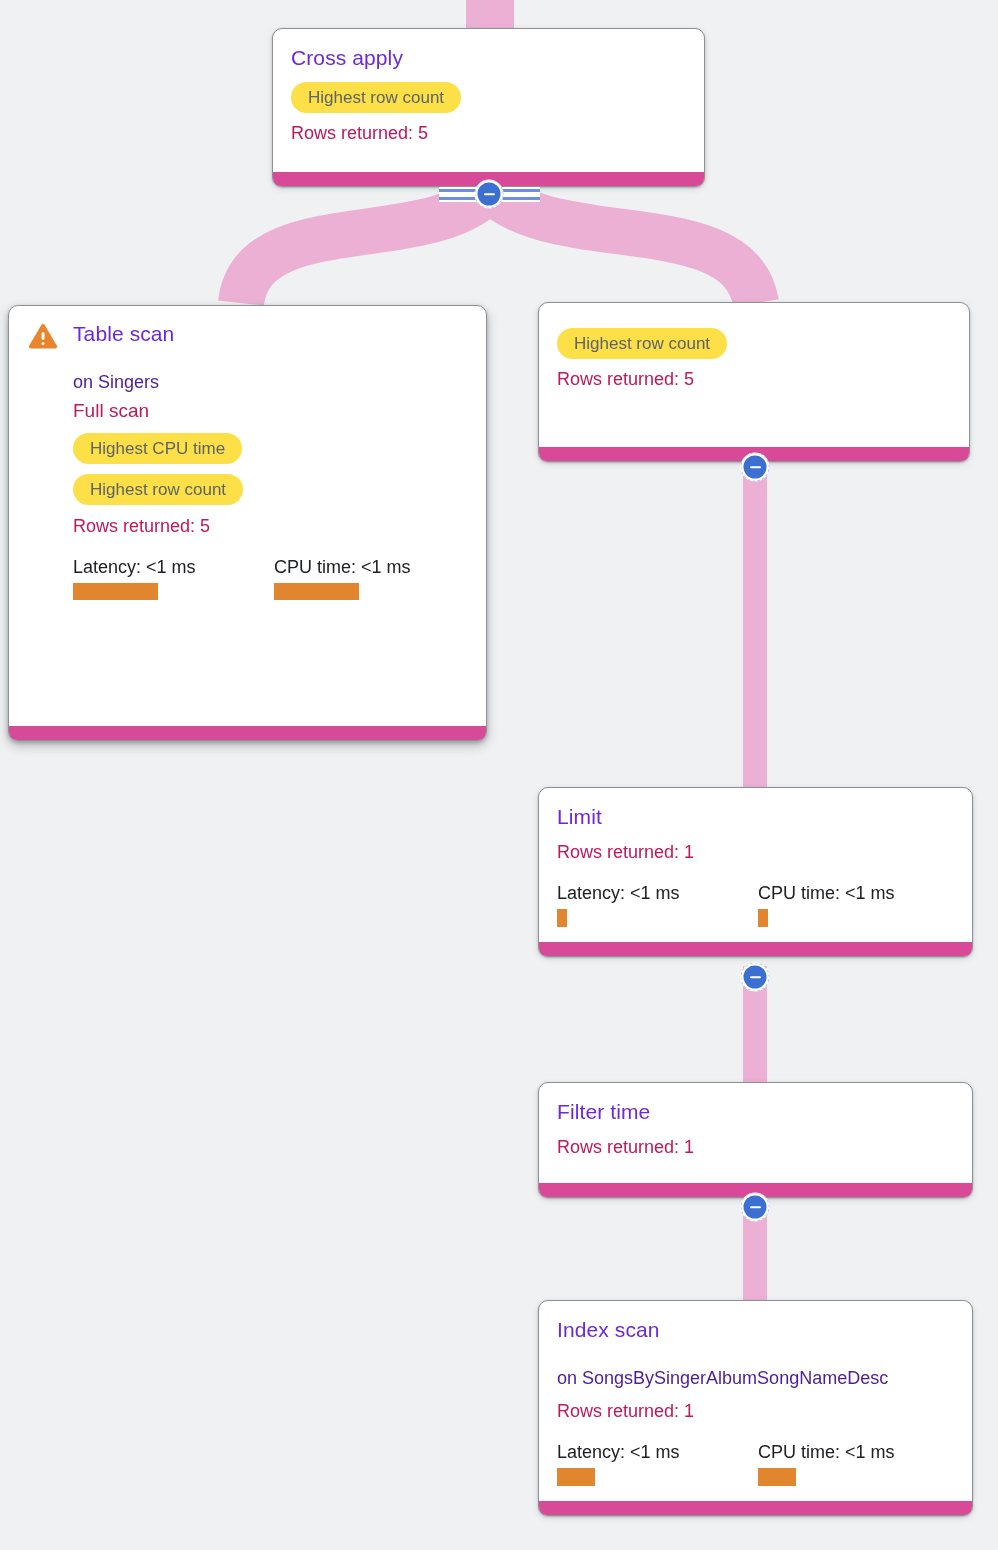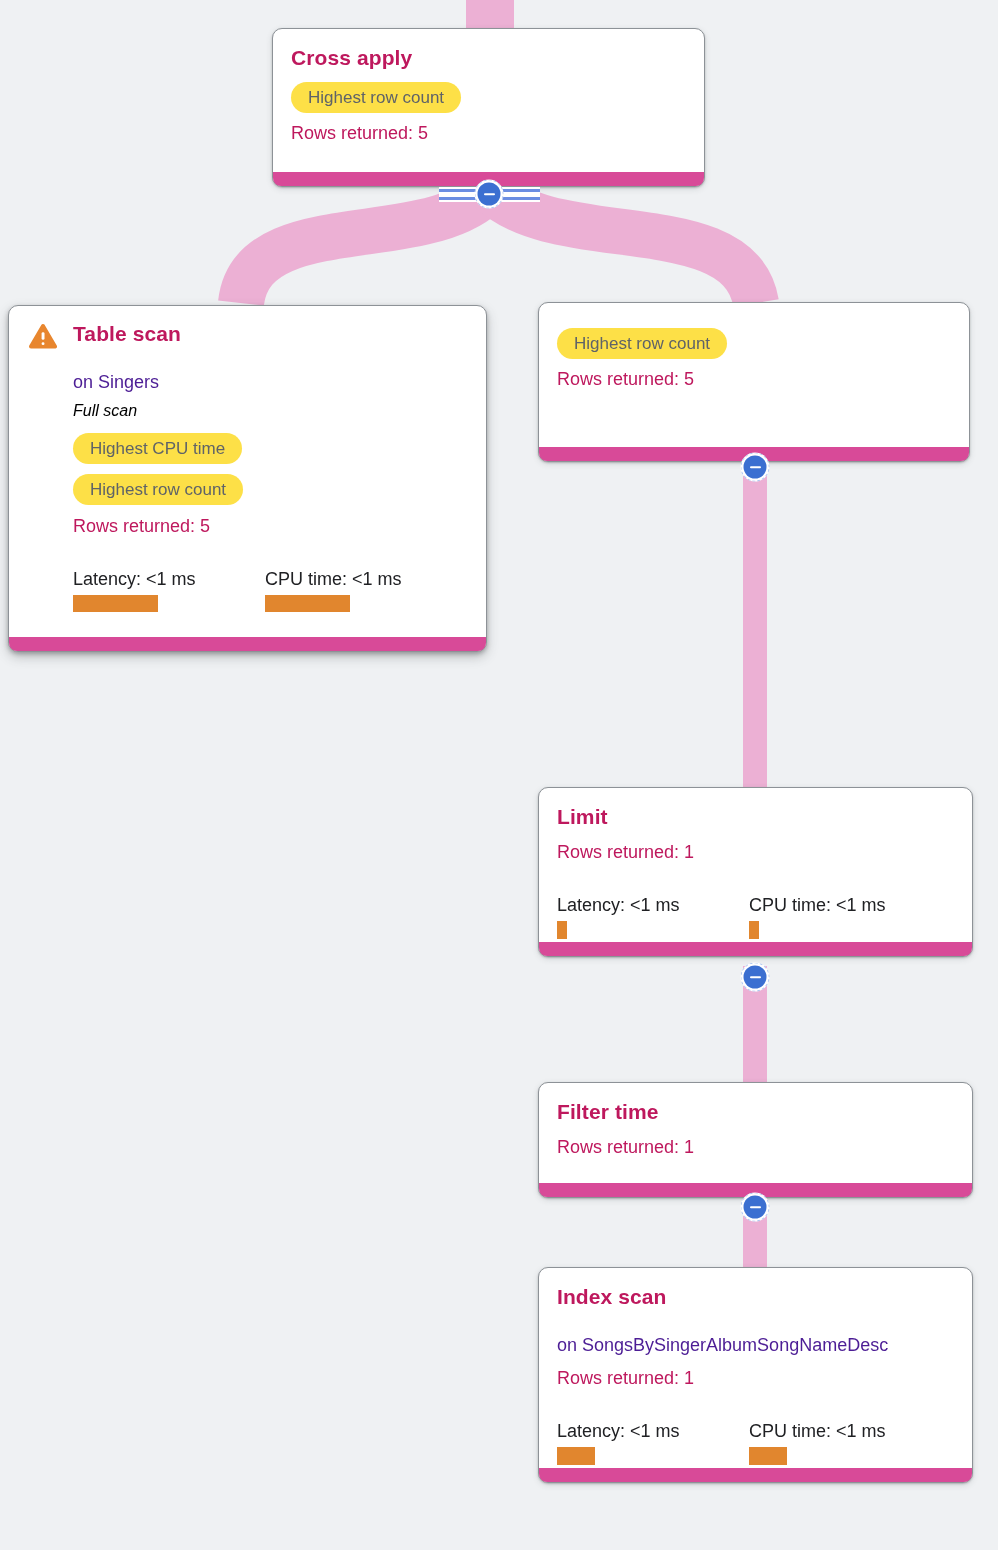--- a/index.html
+++ b/index.html
@@ -29,53 +29,54 @@
     box-shadow:0 2px 4px rgba(60,64,67,.35),0 5px 12px rgba(60,64,67,.28);
   }
   .accent{
     position:absolute;left:0;right:0;bottom:0;height:14px;
     background:#d84a98;
     border-radius:0 0 8px 8px;
   }
   .card-body{padding:15px 18px 0 18px;}
 
   .card-title{
-    font-size:21px;line-height:28px;font-weight:700;
-    color:#be185d;letter-spacing:.1px;
+    font-size:21px;line-height:28px;font-weight:400;
+    color:#6d28d9;letter-spacing:.1px;
   }
   .subtitle{font-size:18px;line-height:24px;color:#4c1d95;margin-top:22px;}
-  .note{font-size:16px;line-height:24px;color:#000000;margin-top:5px;font-style:italic;}
+  .note{font-size:19px;line-height:24px;color:#be185d;margin-top:5px;}
   .rows{font-size:18px;line-height:24px;color:#be185d;margin-top:9px;}
 
   .badge-wrap{margin-top:10px;}
   .badge{
     display:inline-block;
     background:#fde047;color:#5f6368;
     font-size:17px;line-height:31px;
     padding:0 17px;border-radius:16px;
     white-space:nowrap;
   }
 
   .metrics{
     display:grid;grid-template-columns:192px auto;
-    margin-top:30px;
+    margin-top:18px;
+    gap:9px;
   }
   .metric-label{font-size:18px;line-height:22px;color:#202124;}
   .bar{background:#e1862e;margin-top:5px;}
   .bar-lg{width:85px;height:17px;}
   .bar-md{width:38px;height:18px;}
   .bar-sm{width:10px;height:18px;}
 
   
   .card-cross  {left:272px;top:28px;  width:433px;height:159px;}
-  .card-table  {left:8px;  top:305px; width:479px;height:347px;}
+  .card-table  {left:8px;  top:305px; width:479px;height:436px;}
   .card-stream {left:538px;top:302px; width:432px;height:160px;}
   .card-limit  {left:538px;top:787px; width:435px;height:170px;}
   .card-filter {left:538px;top:1082px;width:435px;height:116px;}
-  .card-index  {left:538px;top:1267px;width:435px;height:216px;}
+  .card-index  {left:538px;top:1300px;width:435px;height:216px;}
 
   .ts-grid{display:grid;grid-template-columns:44px 1fr;}
   .ts-grid .card-body-inner{min-width:0;}
   .warn{width:28px;height:26px;margin-top:2px;}
   .card-table .card-body{padding-left:20px;}
   .card-table .card-title{margin-top:-1px;}
 
   
   .collapse-btn{
     position:absolute;z-index:4;

